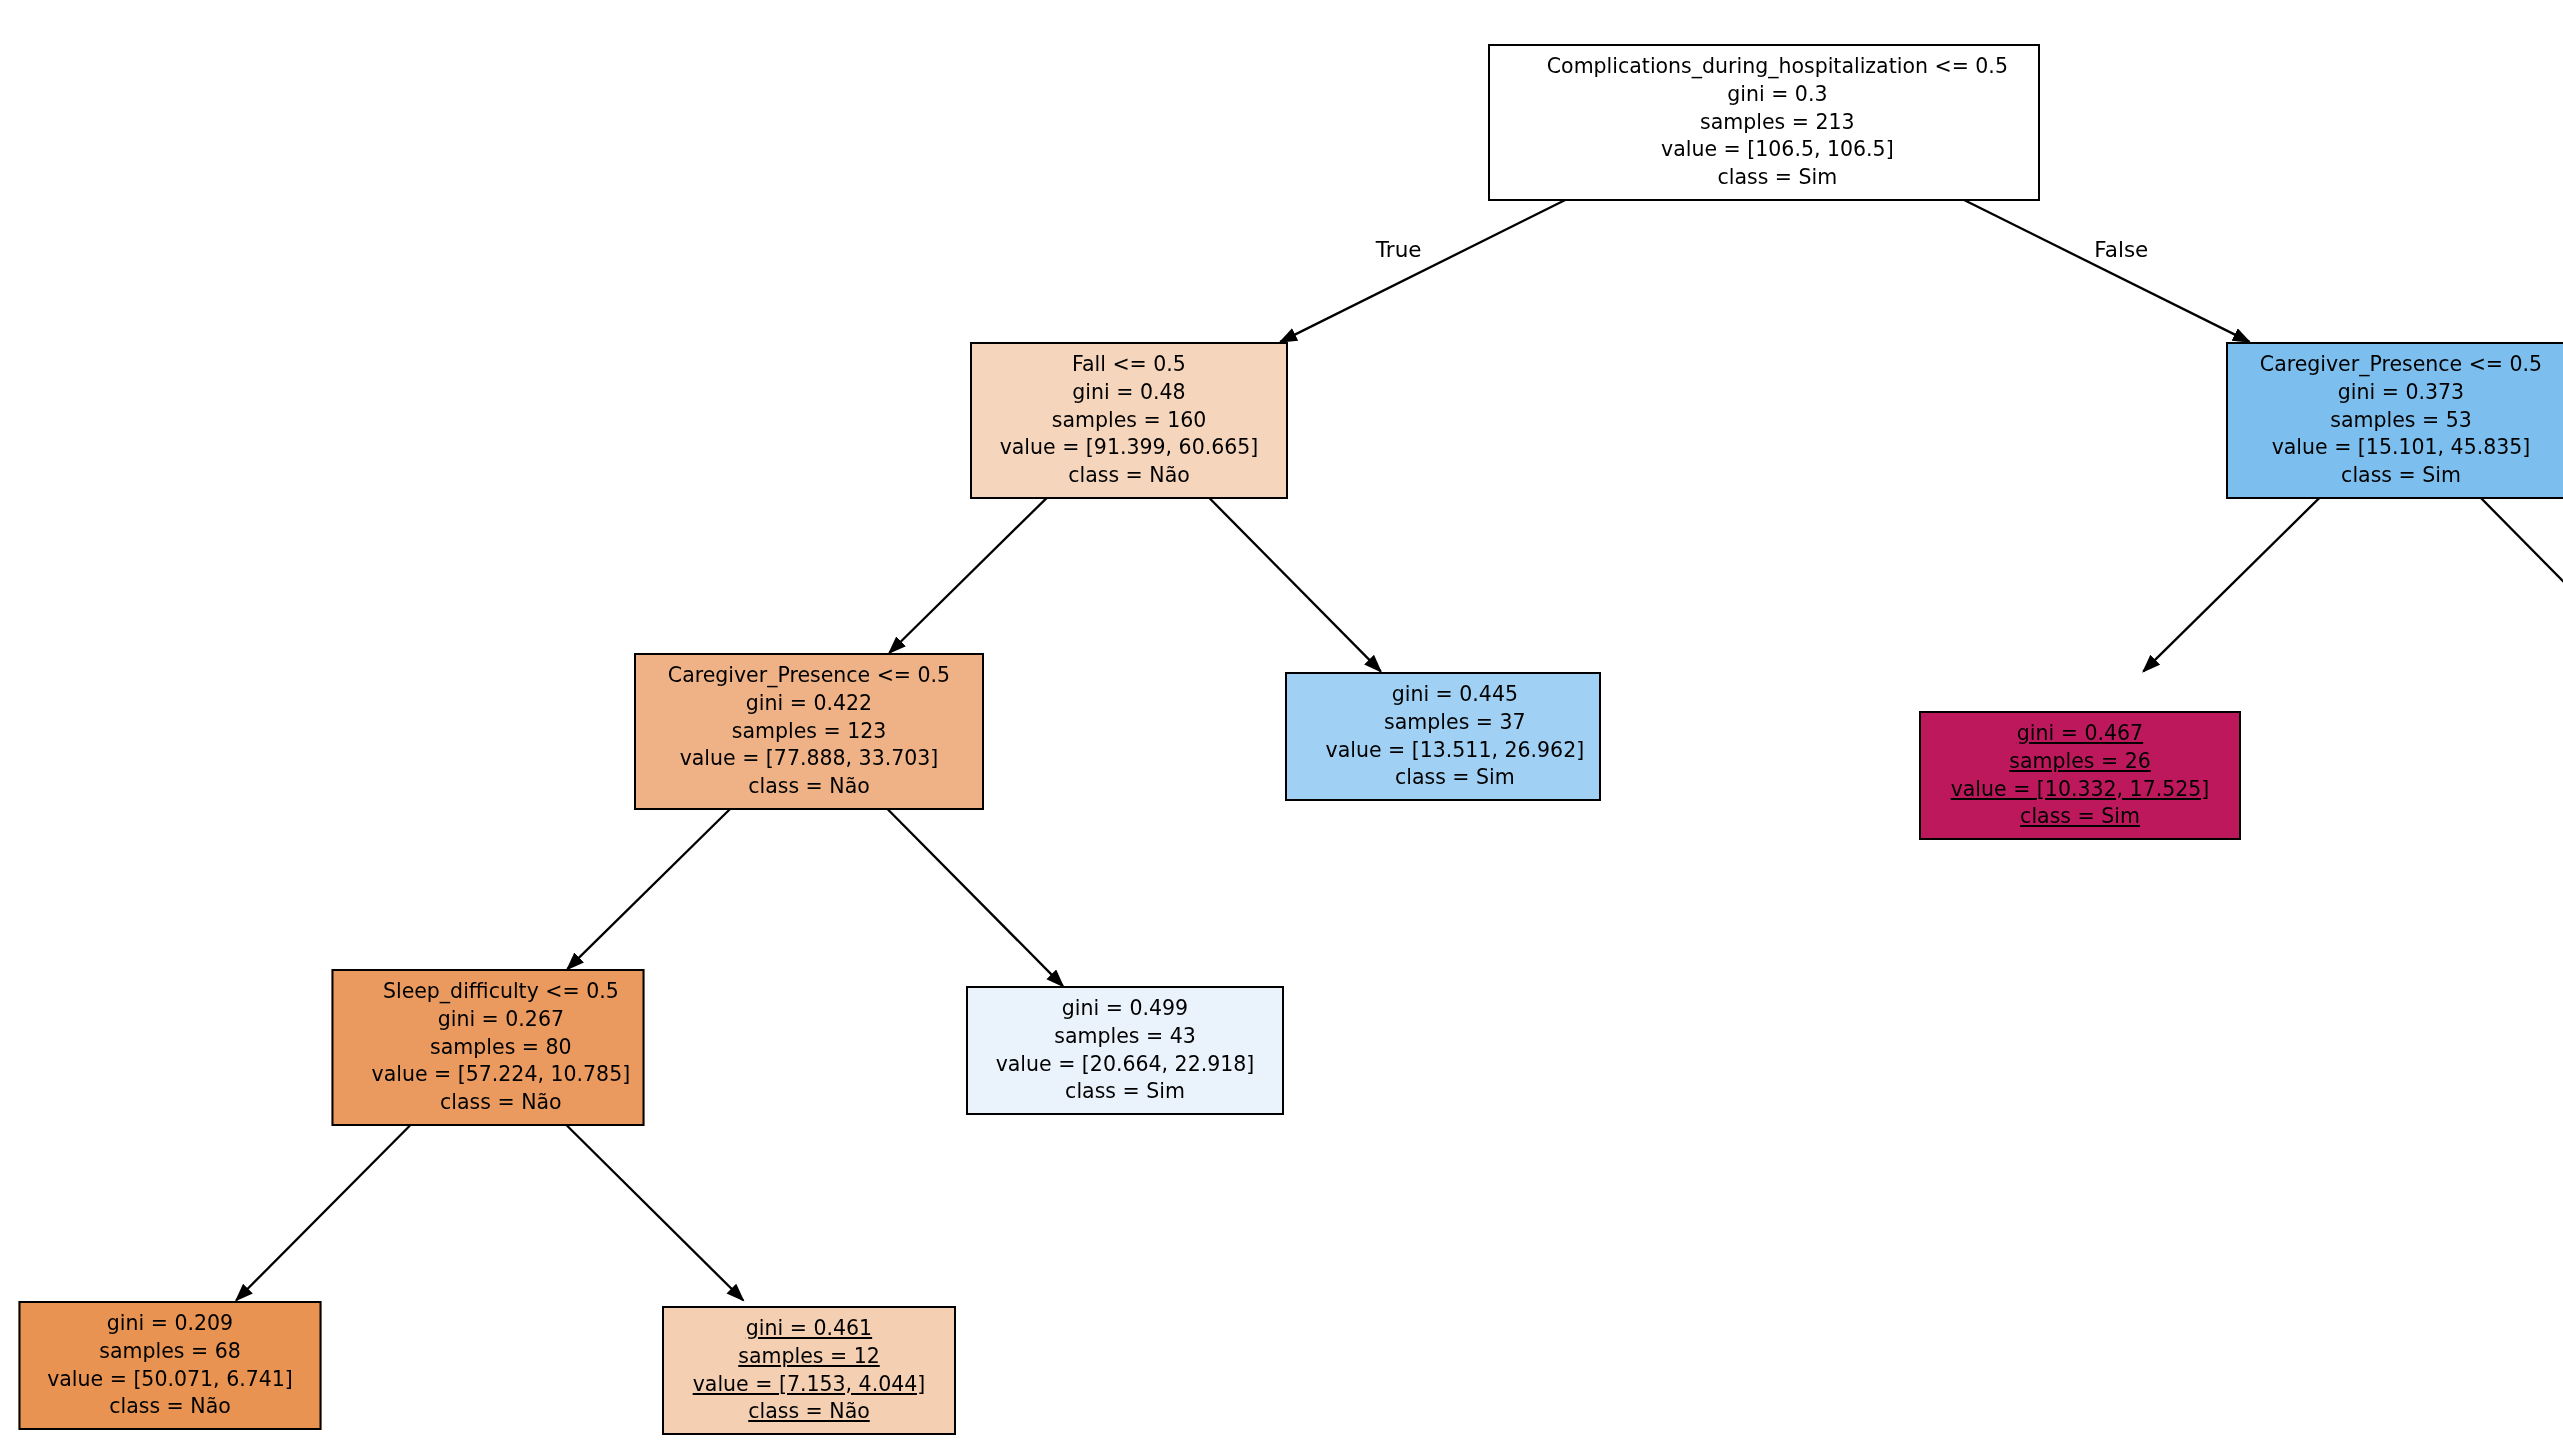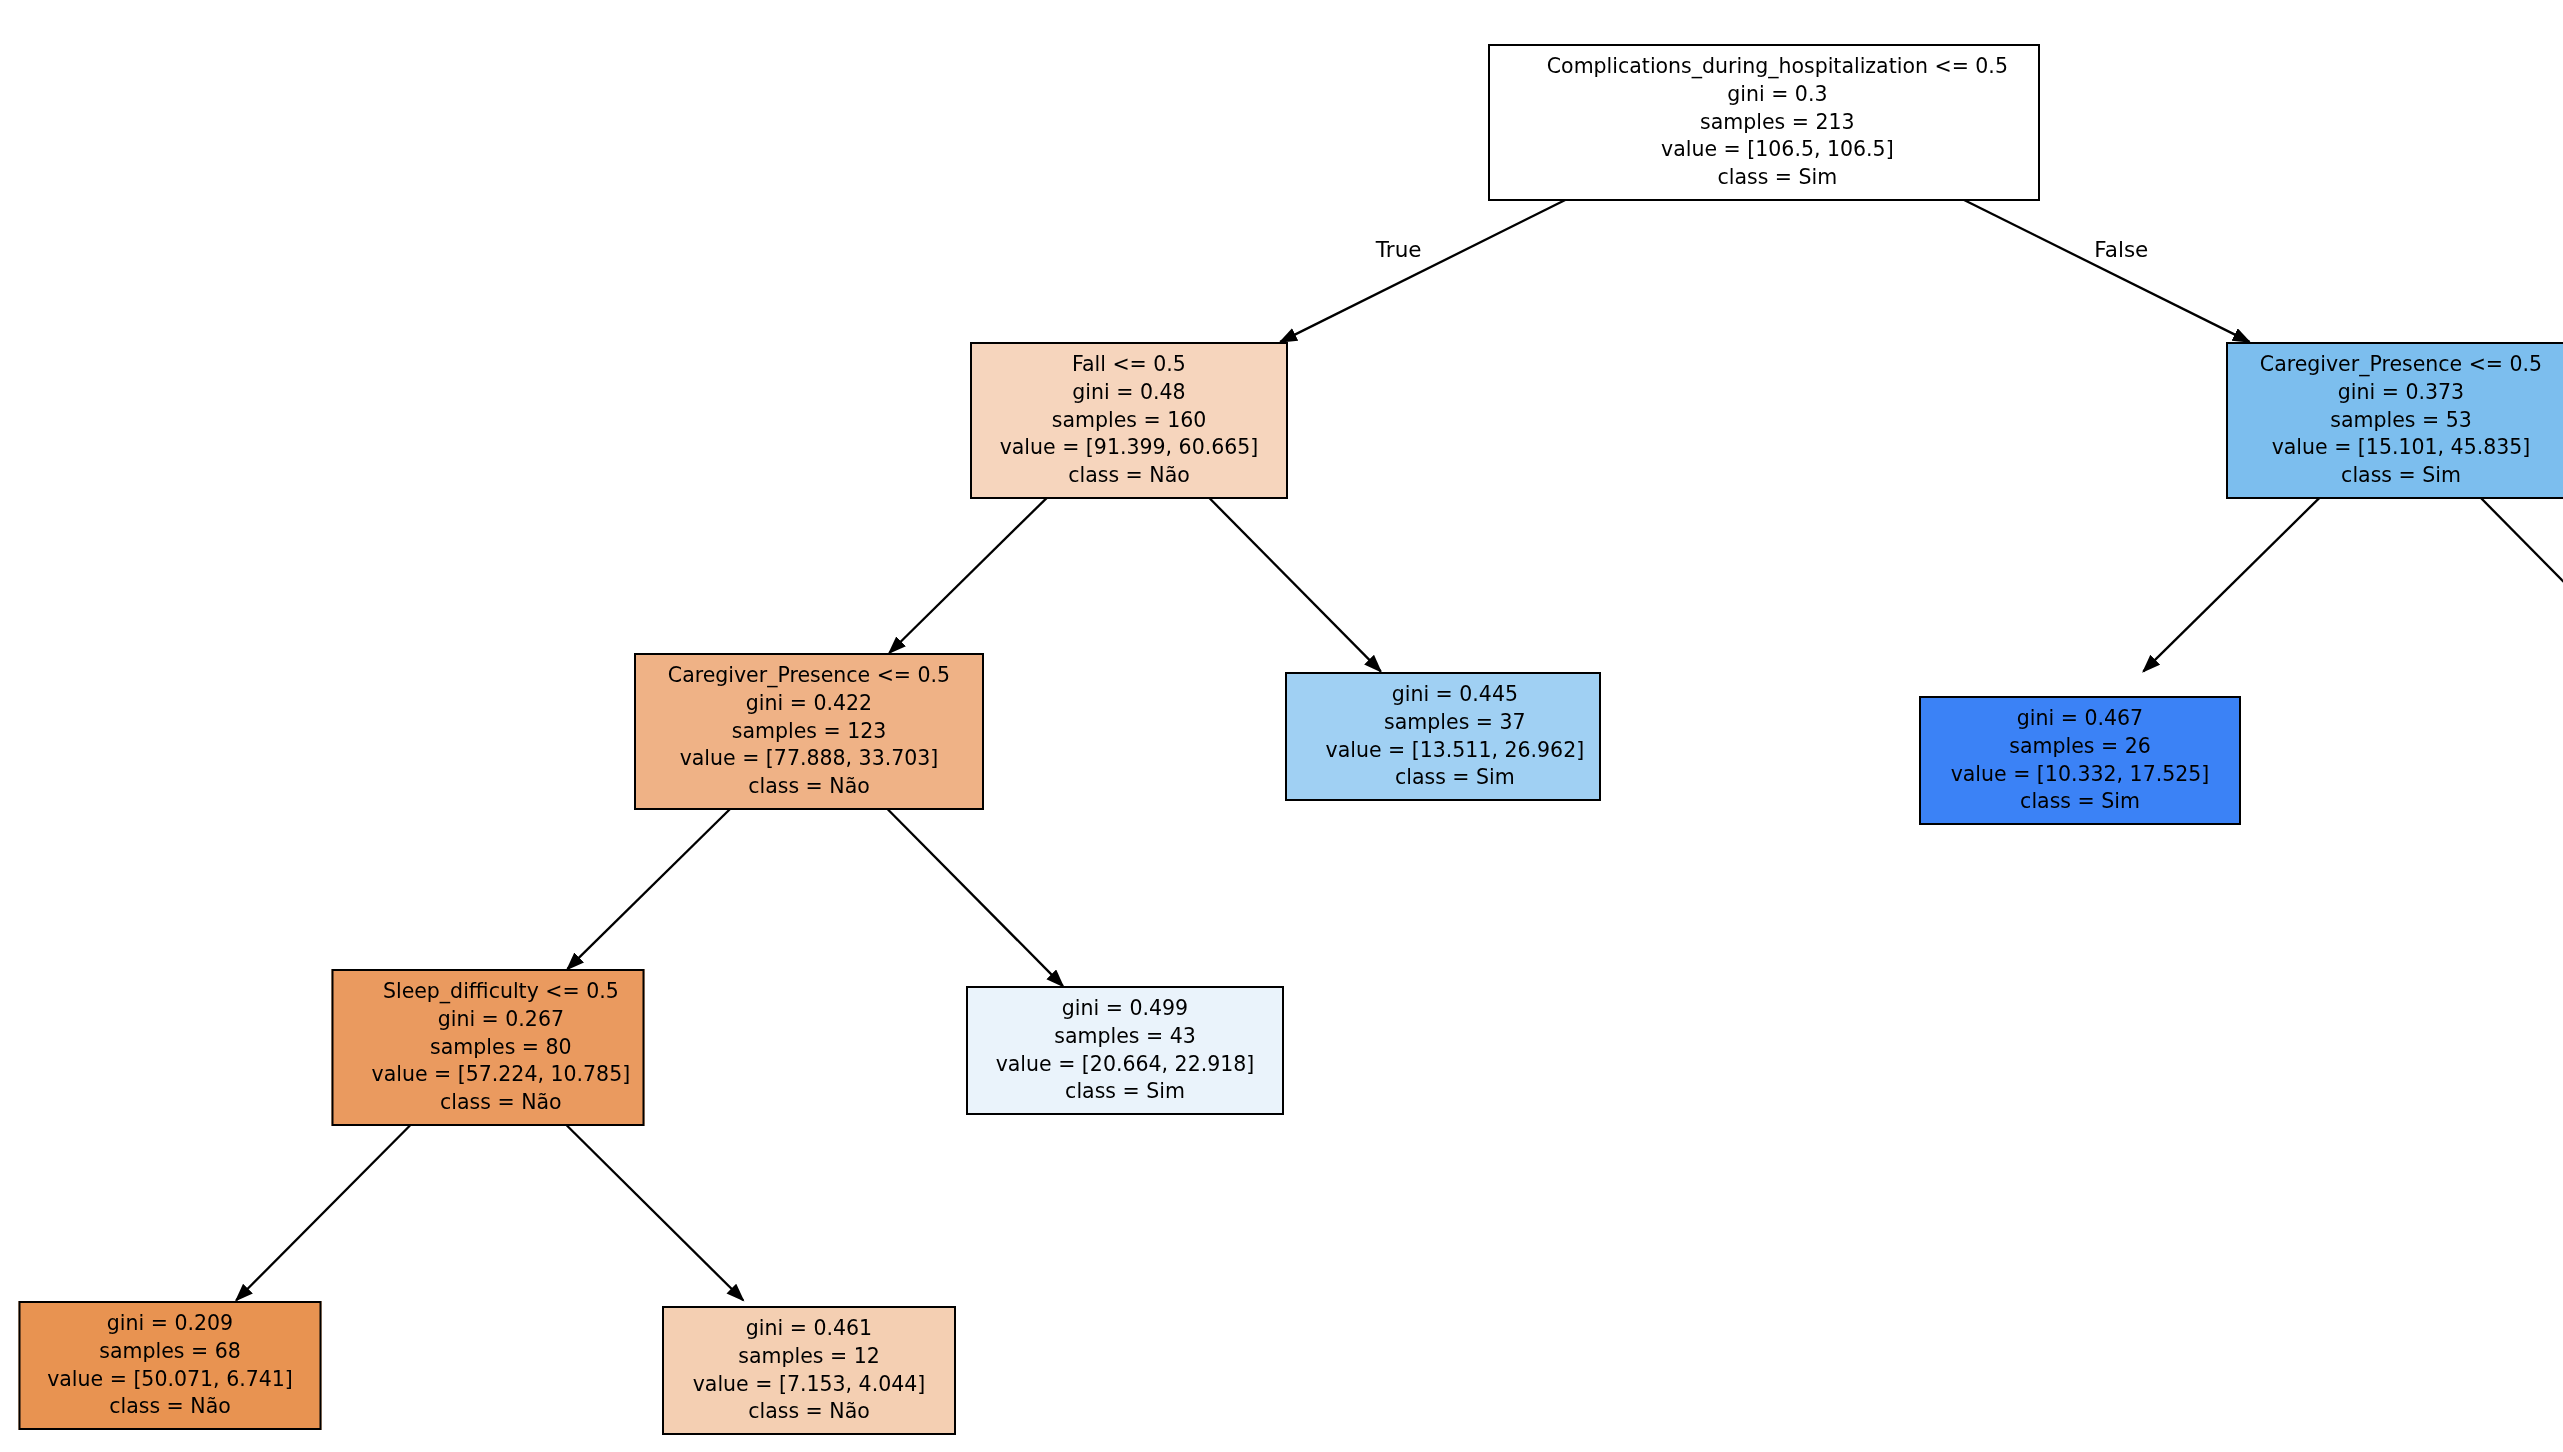--- a/index.html
+++ b/index.html
@@ -92,21 +92,21 @@
     <div>class = Não</div>
   </div>
 
   <div class="node" style="left: 1443px; top: 672px; min-width: 316px; background-color: rgb(160, 208, 243); padding-left: 36px;">
     <div>gini = 0.445</div>
     <div>samples = 37</div>
     <div>value = [13.511, 26.962]</div>
     <div>class = Sim</div>
   </div>
 
-  <div class="node" style="left: 2080px; top: 696px; min-width: 322px; background-color: #3b82f6;">
+  <div class="node" style="left: 2080px; top: 711px; min-width: 322px; background-color: #be185d; text-decoration: underline;">
     <div>gini = 0.467</div>
     <div>samples = 26</div>
     <div>value = [10.332, 17.525]</div>
     <div>class = Sim</div>
   </div>
 
   <div class="node" style="left: 488px; top: 969px; min-width: 313px; background-color: rgb(234, 154, 95); padding-left: 38px;">
     <div>Sleep_difficulty &lt;= 0.5</div>
     <div>gini = 0.267</div>
     <div>samples = 80</div>
@@ -121,21 +121,21 @@
     <div>class = Sim</div>
   </div>
 
   <div class="node" style="left: 170px; top: 1301px; min-width: 303px; background-color: rgb(232, 147, 81);">
     <div>gini = 0.209</div>
     <div>samples = 68</div>
     <div>value = [50.071, 6.741]</div>
     <div>class = Não</div>
   </div>
 
-  <div class="node" style="left: 809px; top: 1306px; min-width: 294px; background-color: rgb(244, 207, 178);">
+  <div class="node" style="left: 809px; top: 1306px; min-width: 294px; background-color: rgb(244, 207, 178); text-decoration: underline;">
     <div>gini = 0.461</div>
     <div>samples = 12</div>
     <div>value = [7.153, 4.044]</div>
     <div>class = Não</div>
   </div>
 
 </div>
 
 
 </body></html>

